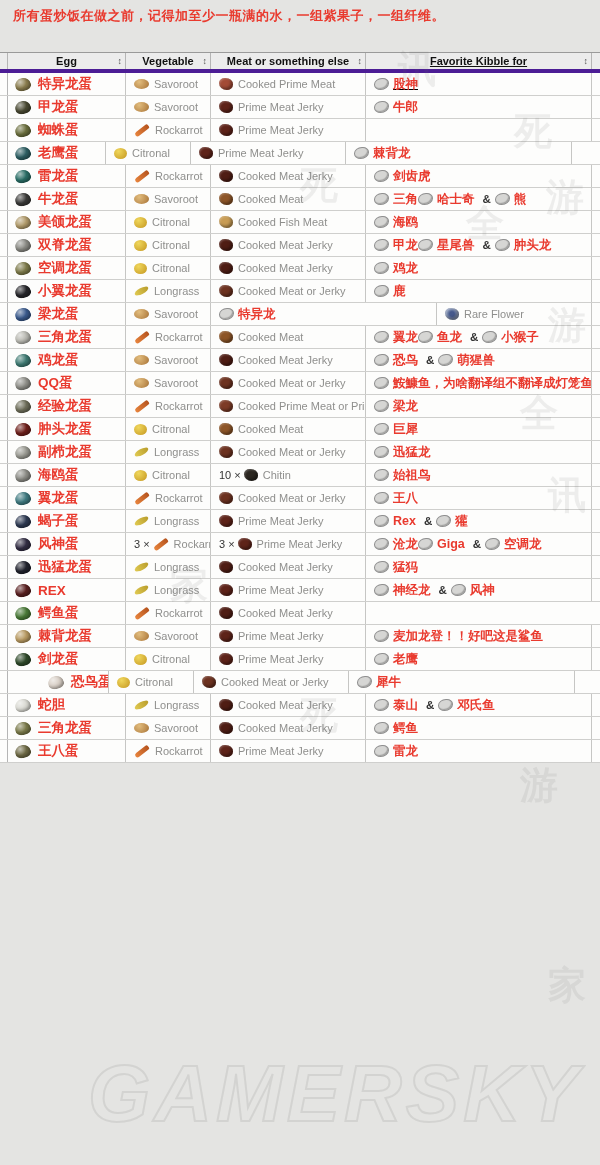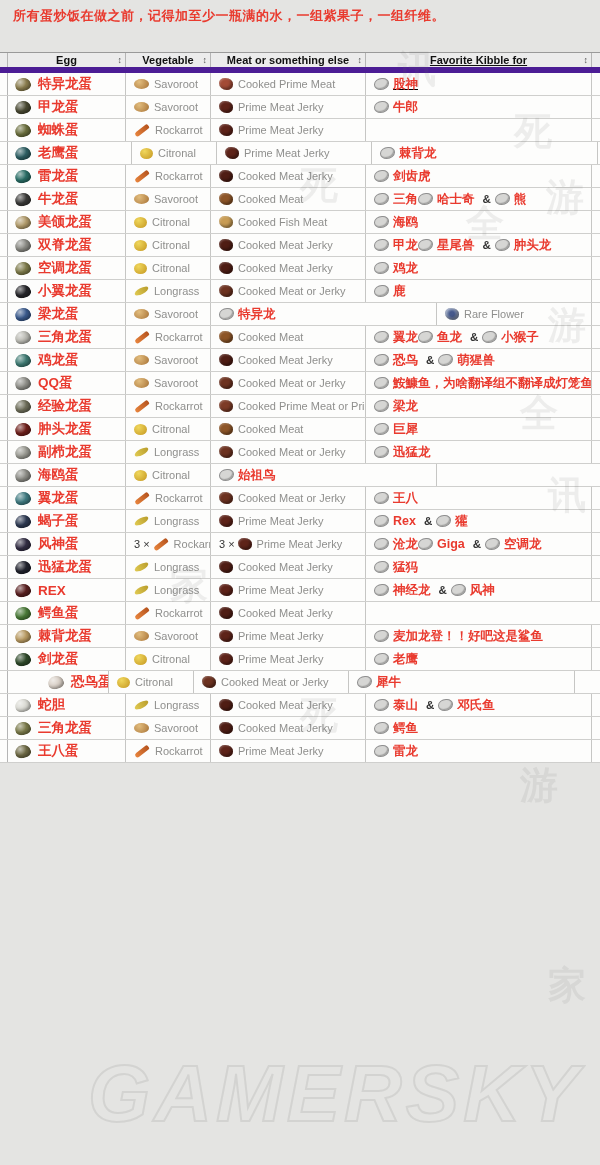--- a/index.html
+++ b/index.html
@@ -1,21 +1,21 @@
 <!DOCTYPE html>
 <html><head>
 <meta charset="utf-8">
 <style>
   html,body{margin:0;padding:0;}
   body{width:600px;font-family:"Liberation Sans","DejaVu Sans",sans-serif;background:#d8d8d6;}
   .page{position:relative;width:600px;height:1165px;overflow:hidden;background:#e4e4e2;}
   .note{position:absolute;top:7px;left:13px;right:4px;font-size:13px;font-weight:bold;color:#e93a2e;letter-spacing:.5px;}
   .tbl{position:absolute;left:0;width:600px;}
   .t1{top:34px;}
-  .hrow{display:flex;height:21px;background:#ececec;border-top:1px solid #9a9a9a;border-bottom:6px solid #4c1d95;padding-left:7px;box-sizing:border-box;}
+  .hrow{display:flex;height:21px;background:#ececec;border-top:1px solid #9a9a9a;border-bottom:4px solid #4c1d95;padding-left:7px;box-sizing:border-box;}
   .hcell{position:relative;display:flex;align-items:center;justify-content:center;font-size:11px;font-weight:bold;color:#111;border-right:1px solid #b5b5b5;box-sizing:border-box;}
   .hcell:first-child{border-left:1px solid #b5b5b5;}
   .sort{position:absolute;right:3px;top:50%;transform:translateY(-50%);font-size:9px;color:#555;font-weight:normal;}
   .row{display:flex;height:23px;background:#fdfdfc;border-bottom:1px solid #cfcfcd;padding-left:7px;box-sizing:border-box;}
   .cell{display:flex;align-items:center;border-right:1px solid #c6c6c4;box-sizing:border-box;overflow:hidden;white-space:nowrap;}
   .cell.first{border-left:1px solid #b5b5b5;padding-left:7px;}
   .egg-label{color:#e93a2e;font-weight:bold;font-size:13.5px;margin-left:7px;}
   .item-label{color:#8f8f8d;font-size:11px;margin-left:5px;text-align:right;}
   .fav-label{color:#e93a2e;font-weight:bold;font-size:12.5px;margin-left:4px;}
   .qty{color:#333;font-size:11px;margin-right:3px;}
@@ -126,21 +126,21 @@
           <span class="fi veg-rockarrot"></span>
           <span class="item-label">Rockarrot</span>
         </div>
         <div class="cell" style="width: 155px; padding-left: 8px;">
           <span class="fi meat m-prime_jerky"></span>
           <span class="item-label">Prime Meat Jerky</span>
         </div>
         <div class="cell" style="width: 226px; padding-left: 8px;"></div>
       </div>
       <div class="row">
-        <div class="cell first" style="width: 125px;">
+        <div class="cell first" style="width: 99px;">
           <span class="fi egg" style="--c: #2e5f63;"></span>
           <span class="egg-label">老鹰蛋</span>
         </div>
         <div class="cell" style="width: 85px; padding-left: 8px;">
           <span class="fi veg-citronal"></span>
           <span class="item-label">Citronal</span>
         </div>
         <div class="cell" style="width: 155px; padding-left: 8px;">
           <span class="fi meat m-prime_jerky"></span>
           <span class="item-label">Prime Meat Jerky</span>
@@ -403,20 +403,25 @@
         </div>
       </div>
       <div class="row">
         <div class="cell first" style="width: 119px;">
           <span class="fi egg" style="--c: #8c8c86;"></span>
           <span class="egg-label">海鸥蛋</span>
         </div>
         <div class="cell" style="width: 85px; padding-left: 8px;">
           <span class="fi veg-citronal"></span>
           <span class="item-label">Citronal</span>
+        </div>
+        <div class="cell" style="width: 155px; padding-left: 8px;">
+          <span class="qty">10 ×</span>
+          <span class="fi meat m-chitin"></span>
+          <span class="item-label">Chitin</span>
         </div>
         <div class="cell" style="width: 226px; padding-left: 8px;">
           <span class="fi cicon"></span>
           <span class="fav-label">始祖鸟</span>
         </div>
       </div>
       <div class="row">
         <div class="cell first" style="width: 119px;">
           <span class="fi egg" style="--c: #3f7a80;"></span>
           <span class="egg-label">翼龙蛋</span>

